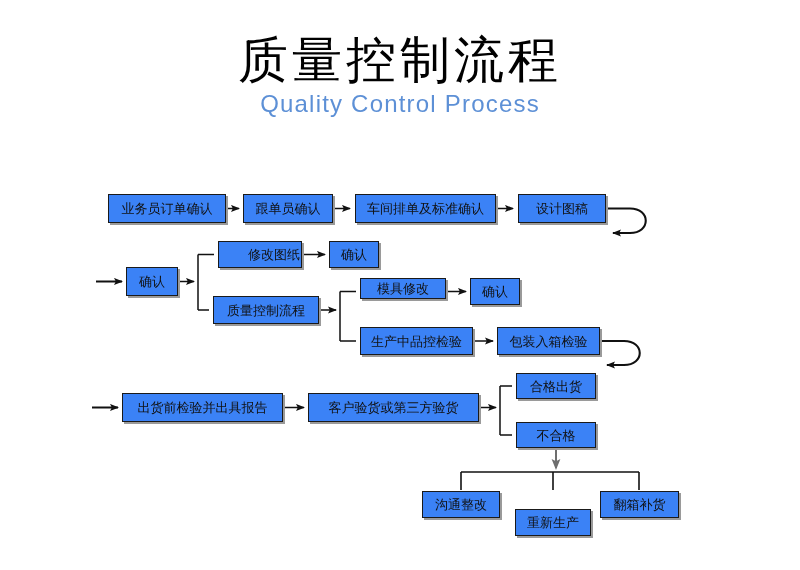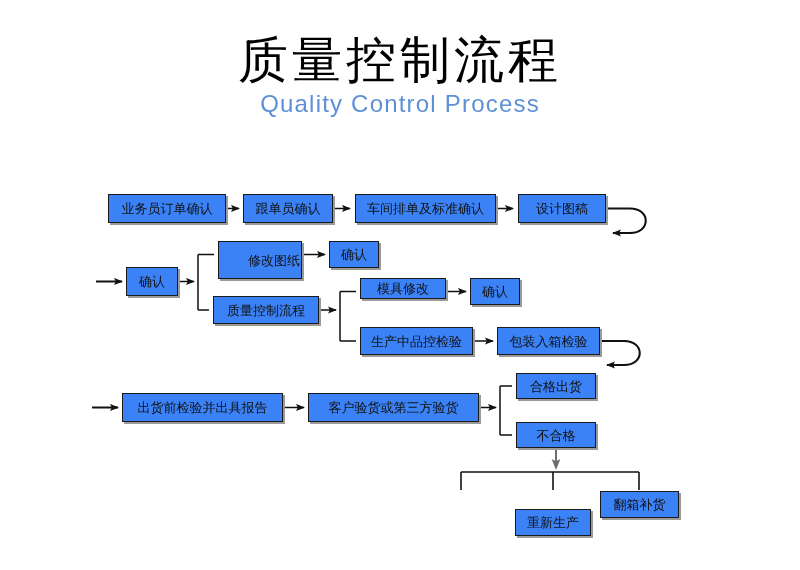--- a/index.html
+++ b/index.html
@@ -145,29 +145,30 @@
       </g>
     </g>
   </svg>
 
   <div class="node" style="left:108px;top:194px;width:118px;height:29px;">业务员订单确认</div>
   <div class="node" style="left:243px;top:194px;width:90px;height:29px;">跟单员确认</div>
   <div class="node" style="left:355px;top:194px;width:141px;height:29px;">车间排单及标准确认</div>
   <div class="node" style="left:518px;top:194px;width:88px;height:29px;">设计图稿</div>
 
   <div class="node" style="left:126px;top:267px;width:52px;height:29px;">确认</div>
-  <div class="node" style="left:218px;top:241px;width:84px;height:38px;padding-left:28px;">修改图纸</div>
+  <div class="node" style="left:218px;top:241px;width:84px;height:27px;padding-left:28px;">修改图纸</div>
   <div class="node" style="left:329px;top:241px;width:50px;height:27px;">确认</div>
   <div class="node" style="left:213px;top:296px;width:106px;height:28px;">质量控制流程</div>
   <div class="node" style="left:360px;top:278px;width:86px;height:21px;">模具修改</div>
   <div class="node" style="left:470px;top:278px;width:50px;height:27px;">确认</div>
   <div class="node" style="left:360px;top:327px;width:113px;height:28px;">生产中品控检验</div>
   <div class="node" style="left:497px;top:327px;width:103px;height:28px;">包装入箱检验</div>
 
   <div class="node" style="left:122px;top:393px;width:161px;height:29px;">出货前检验并出具报告</div>
   <div class="node" style="left:308px;top:393px;width:171px;height:29px;">客户验货或第三方验货</div>
   <div class="node" style="left:516px;top:373px;width:80px;height:26px;">合格出货</div>
   <div class="node" style="left:516px;top:422px;width:80px;height:26px;">不合格</div>
 
+  <div class="node" style="left:422px;top:491px;width:78px;height:27px;">沟通整改</div>
   <div class="node" style="left:515px;top:509px;width:76px;height:27px;">重新生产</div>
   <div class="node" style="left:600px;top:491px;width:79px;height:27px;">翻箱补货</div>
 
 </div>
 
 </body></html>

